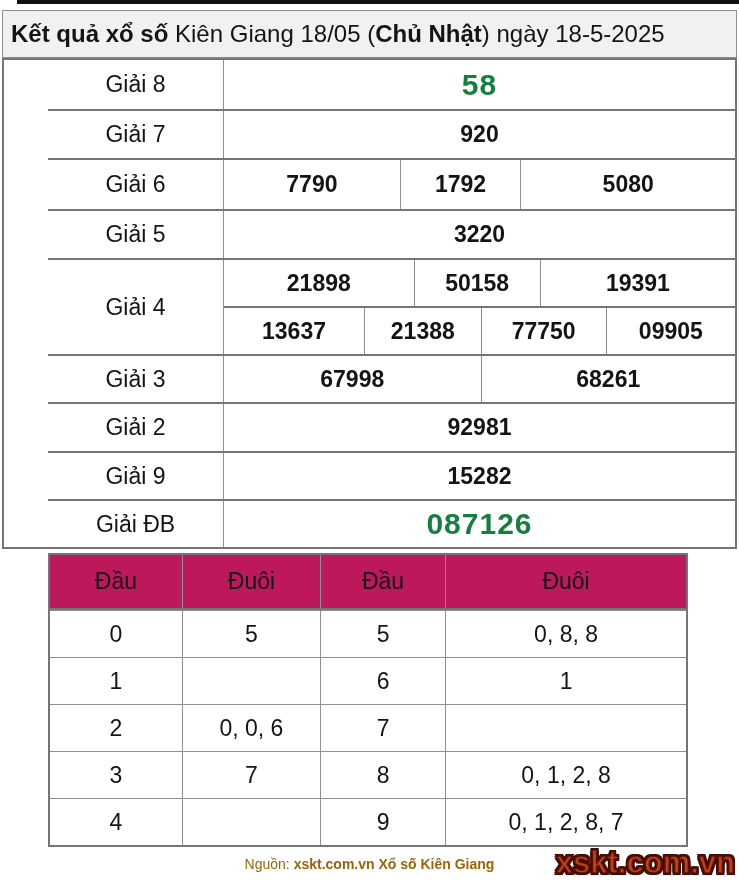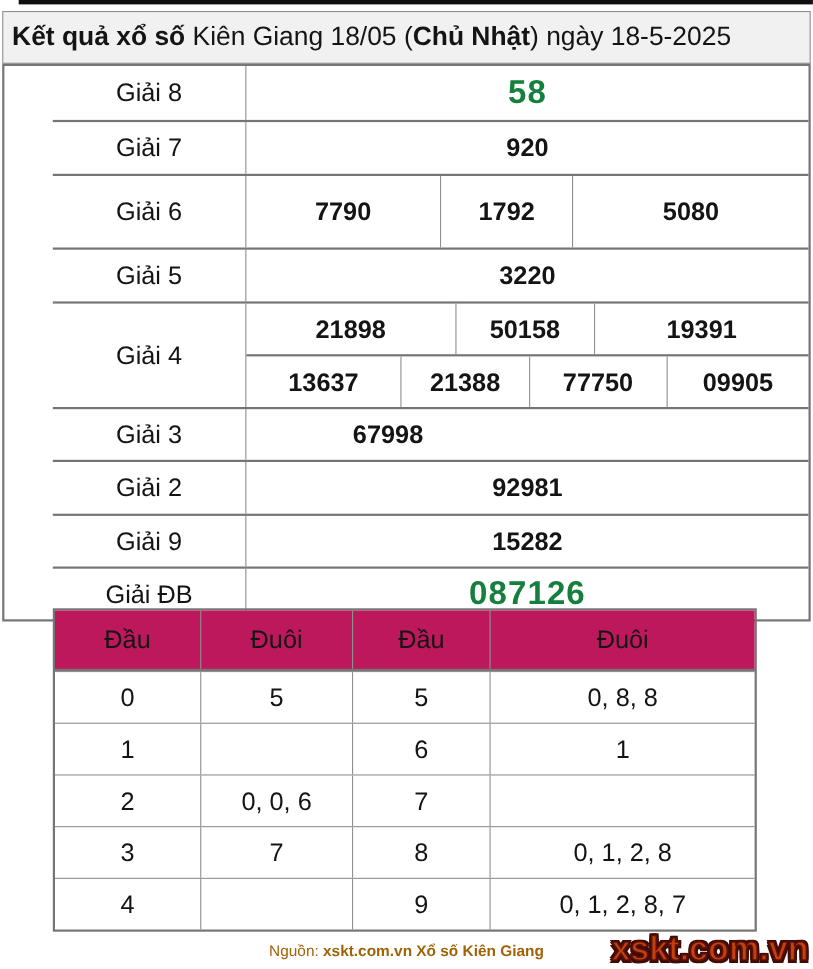--- a/index.html
+++ b/index.html
@@ -21,21 +21,21 @@
   .prow:first-child{border-top:none;}
   .plabel{width:176px;flex:0 0 176px;display:flex;align-items:center;justify-content:center;
           font-size:23px;border-right:1px solid #8f8f8f;box-sizing:border-box;}
   .pcells{flex:1;display:flex;min-width:0;}
   .pcells.col{flex-direction:column;}
   .pcell{display:flex;align-items:center;justify-content:center;font-weight:700;font-size:23px;
          border-right:1px solid #8f8f8f;box-sizing:border-box;min-width:0;}
   .pcell:last-child{border-right:none;}
   .pcell.full{width:100%;}
   .big{font-size:30px;color:#15803d;letter-spacing:1px;}
-  .r6{height:67px;} .r4{height:96px;} .r3,.r1,.rdb{height:48px;}
+  .r6{height:51px;} .r4{height:96px;} .r3,.r1,.rdb{height:48px;}
   .subrow{display:flex;height:47px;box-sizing:border-box;}
   .subrow+.subrow{border-top:2px solid #757575;height:49px;}
   .g6 .pcell:nth-child(1){width:34.6%;} .g6 .pcell:nth-child(2){width:23.6%;} .g6 .pcell:nth-child(3){width:41.8%;}
   .g4a .pcell:nth-child(1){width:37.3%;} .g4a .pcell:nth-child(2){width:24.7%;} .g4a .pcell:nth-child(3){width:38%;}
   .g4b .pcell:nth-child(1){width:27.6%;} .g4b .pcell:nth-child(2){width:22.8%;}
   .g4b .pcell:nth-child(3){width:24.5%;} .g4b .pcell:nth-child(4){width:25.1%;}
   .g3 .pcell:nth-child(1){width:50.4%;} .g3 .pcell:nth-child(2){width:49.6%;}
 
   
   .tail{position:absolute;top:553px;left:48px;width:640px;border:2px solid #757575;box-sizing:border-box;}
@@ -115,20 +115,21 @@
           <div class="pcell">77750</div>
           <div class="pcell">09905</div>
         </div>
       </div>
     </div>
 
     <div class="prow r3">
       <div class="plabel">Giải 3</div>
       <div class="pcells g3">
         <div class="pcell">67998</div>
+        <div class="pcell">68261</div>
       </div>
     </div>
 
     <div class="prow">
       <div class="plabel">Giải 2</div>
       <div class="pcells">
           <div class="pcell full">92981</div>
         </div>
     </div>
 

